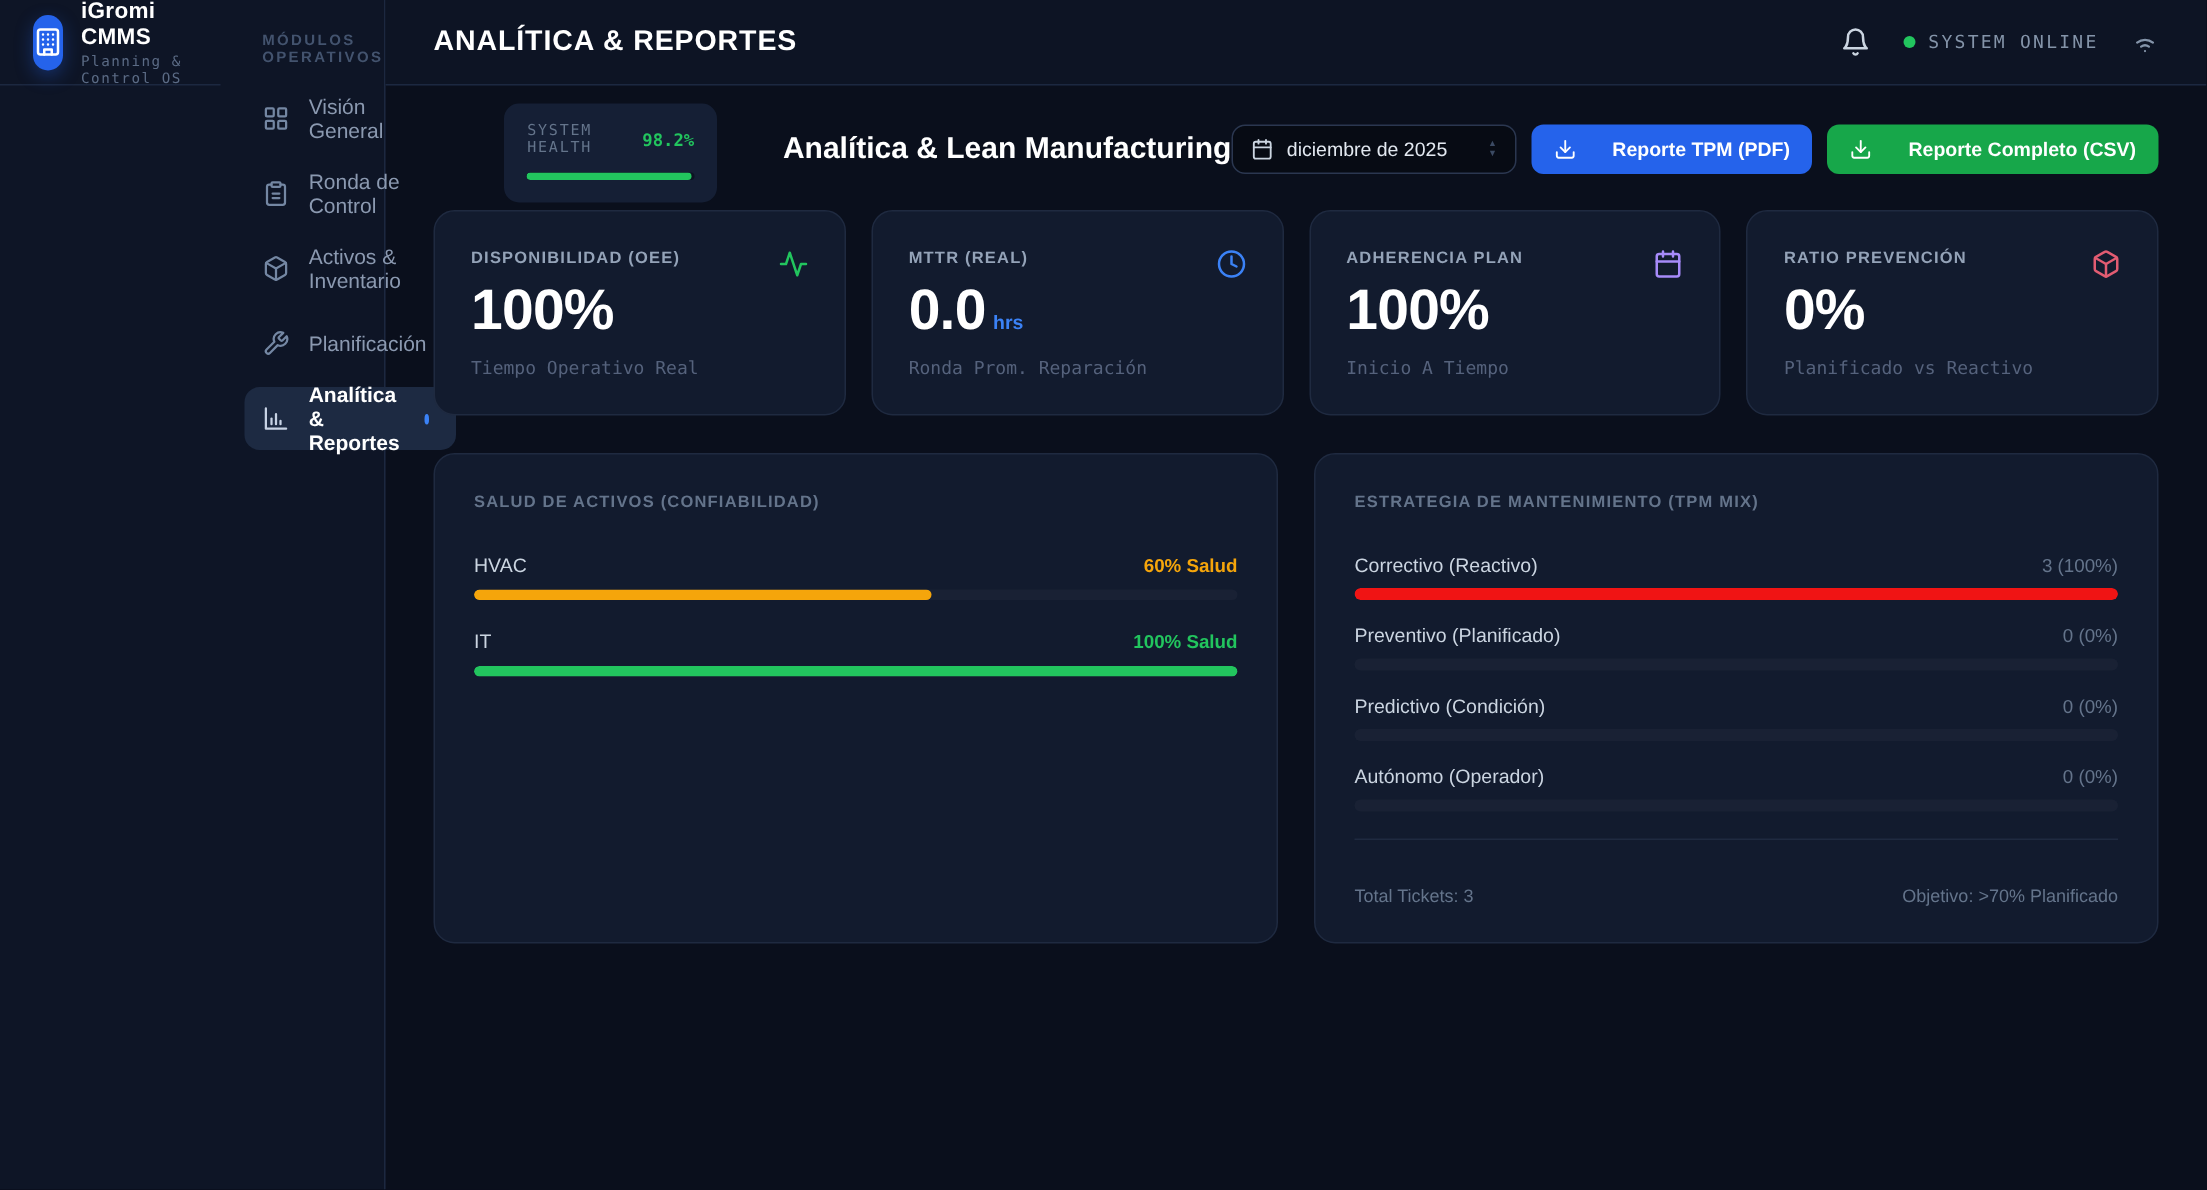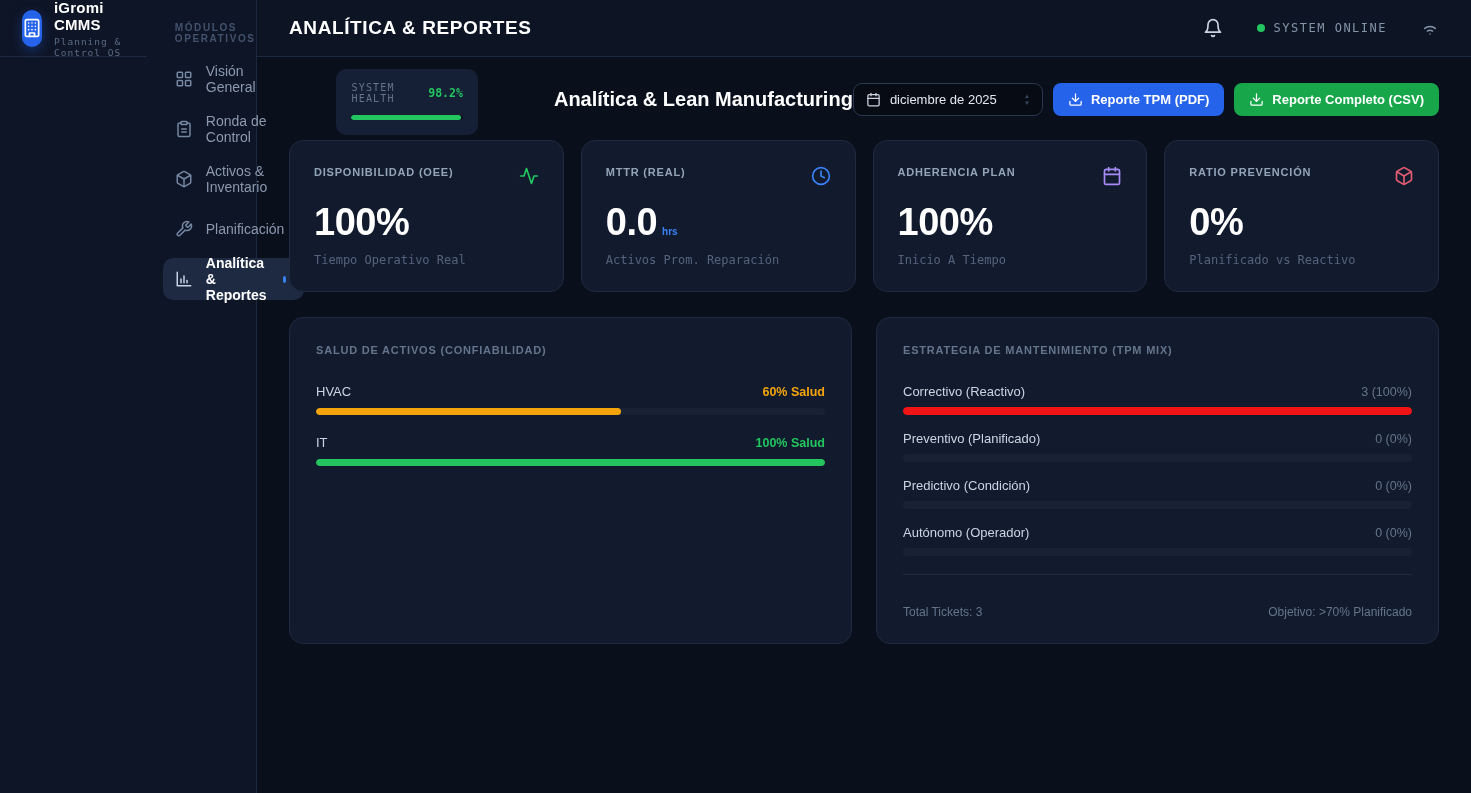--- a/index.html
+++ b/index.html
@@ -68,56 +68,56 @@
 
   
   .main { flex:1; display:flex; flex-direction:column; height:793px; }
   .topbar {
     height:57px; min-height:57px; border-bottom:1px solid #1c2840;
     background:#0d1424;
     display:flex; align-items:center; justify-content:space-between;
     padding:0 32px;
   }
   .topbar-title { font-size:19px; font-weight:bold; letter-spacing:.6px; color:#ffffff; }
-  .topbar-right { display:flex; align-items:center; gap:34px; }
+  .topbar-right { display:flex; align-items:center; gap:22px; }
   .bell { color:#cbd5e1; cursor:pointer; }
   .status { display:flex; align-items:center; gap:9px; }
   .status-dot { width:8px; height:8px; border-radius:50%; }
   .status-text { font-size:12px; letter-spacing:1.5px; color:#8494a9; }
   .wifi { color:#8494a9; }
 
   .content { padding:26px 32px; flex:1; }
 
   .toolbar { display:flex; align-items:center; justify-content:flex-end; margin-bottom:24px; }
   .page-title { font-size:20px; font-weight:bold; color:#ffffff; }
   .controls { display:flex; align-items:center; gap:10px; }
   .date-input {
     display:flex; align-items:center; gap:9px;
     height:33px; padding:0 12px; min-width:190px;
     background:#070b14; border:1px solid #2b3750; border-radius:9px;
     color:#e2e8f0; font-size:13px; cursor:pointer;
   }
   .date-input .cal { color:#cbd5e1; }
   .date-spin { margin-left:auto; display:flex; flex-direction:column; gap:1px; color:#3b4a63; font-size:6px; line-height:6px; }
   .btn {
-    display:flex; align-items:center; gap:8px;
+    display:flex; align-items:center; gap:24px;
     height:33px; padding:0 15px; border:none; border-radius:8px;
     color:#ffffff; font-size:13px; font-weight:bold; cursor:pointer;
     font-family:"Liberation Sans", sans-serif;
   }
 
   .kpi-grid { display:grid; grid-template-columns:repeat(4,1fr); gap:17px; margin-bottom:25px; }
   .card {
     background:#121b2e; border:1px solid #1f2a40; border-radius:14px;
   }
   .kpi { padding:25px 24px 24px 24px; }
   .kpi-head { display:flex; justify-content:space-between; align-items:flex-start; }
   .kpi-label { font-size:11px; font-weight:bold; letter-spacing:.8px; color:#94a3b8; }
-  .kpi-value { margin-top:15px; font-size:38px; font-weight:bold; color:#ffffff; letter-spacing:-.5px; }
-  .kpi-unit { font-size:10px; font-weight:bold; color:#3b82f6; margin-left:5px; letter-spacing:0; }
+  .kpi-value { margin-top:0; font-size:38px; font-weight:bold; color:#ffffff; letter-spacing:-.5px; }
+  .kpi-unit { font-size:13px; font-weight:bold; color:#3b82f6; margin-left:5px; letter-spacing:0; }
   .kpi-sub { margin-top:9px; font-size:12px; color:#55627c; }
 
   .panel-grid { display:grid; grid-template-columns:1fr 1fr; gap:24px; }
   .panel { padding:26px 26px 24px 26px; }
   .panel-title { font-size:11px; font-weight:bold; letter-spacing:.8px; color:#64748b; margin-bottom:28px; }
 
   .hrow { margin-bottom:20px; }
   .hrow-head { display:flex; justify-content:space-between; align-items:center; }
   .hrow-name { font-size:13px; color:#cbd5e1; }
   .hrow-val { font-size:12.5px; font-weight:bold; }
@@ -327,21 +327,21 @@
         <div class="kpi-head">
           <span class="kpi-label">MTTR (REAL)</span>
           <span style="color: rgb(59, 130, 246);">
             <svg width="20" height="20" viewBox="0 0 24 24" fill="none" stroke="currentColor" stroke-width="2" stroke-linecap="round" stroke-linejoin="round">
                 <circle cx="12" cy="12" r="10"></circle>
                 <polyline points="12 6 12 12 16 14"></polyline>
               </svg>
           </span>
         </div>
         <div class="kpi-value"><span>0.0</span><span class="kpi-unit">hrs</span></div>
-        <div class="kpi-sub mono">Activos Prom. Reparación</div>
+        <div class="kpi-sub mono">Ronda Prom. Reparación</div>
       </div>
 
       <div class="card kpi">
         <div class="kpi-head">
           <span class="kpi-label">ADHERENCIA PLAN</span>
           <span style="color: rgb(167, 139, 250);">
             <svg width="20" height="20" viewBox="0 0 24 24" fill="none" stroke="currentColor" stroke-width="2" stroke-linecap="round" stroke-linejoin="round">
                 <rect x="3" y="4" width="18" height="18" rx="2"></rect>
                 <path d="M16 2v4M8 2v4M3 10h18"></path>
               </svg>

